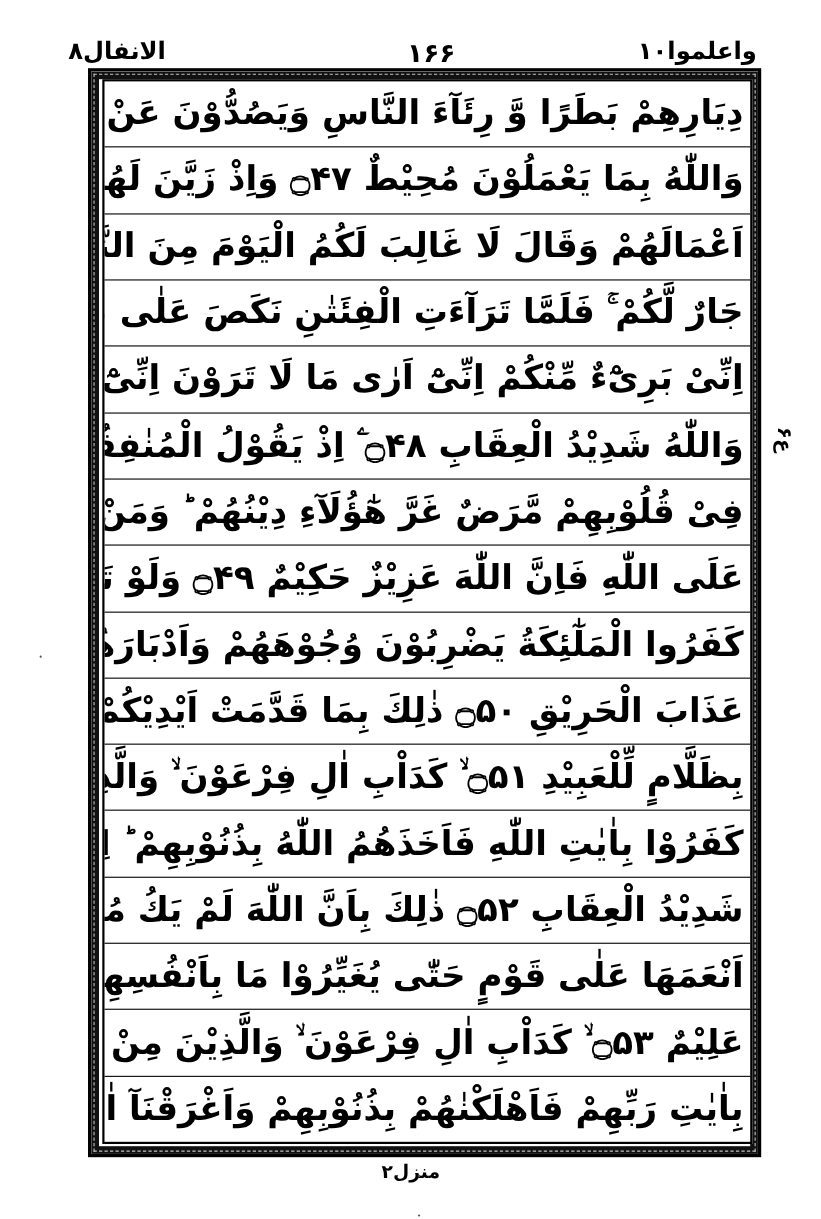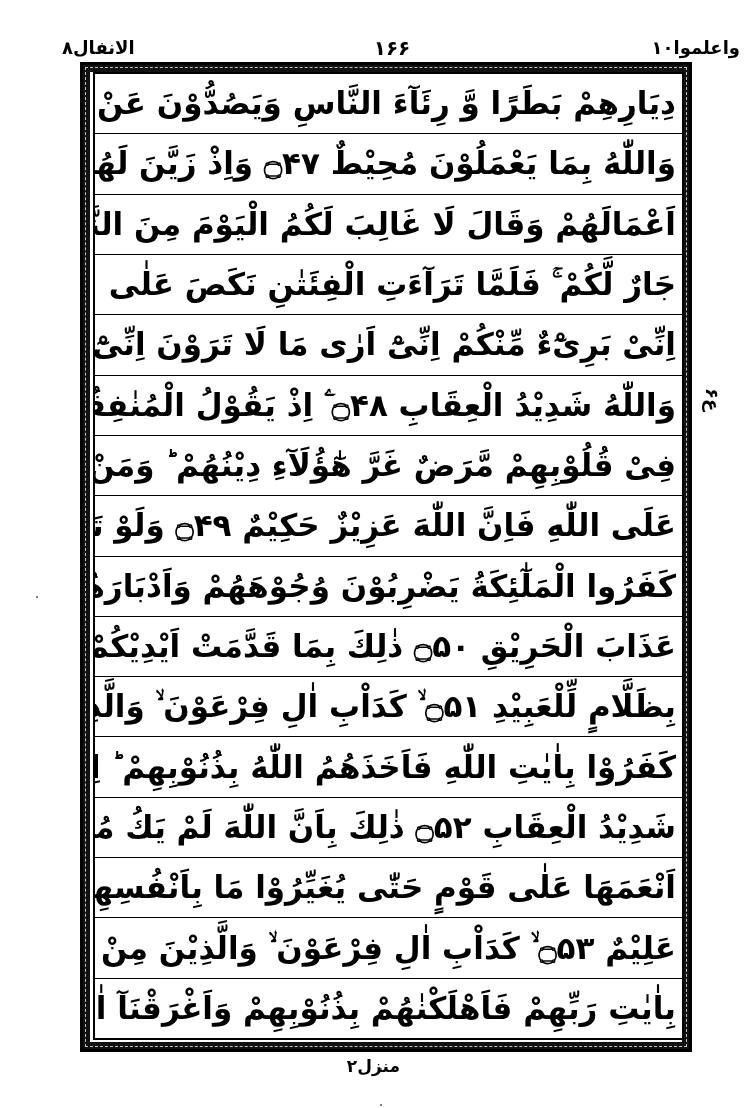--- a/index.html
+++ b/index.html
@@ -1,20 +1,20 @@
 <!DOCTYPE html>
 <html><head>
 <meta charset="utf-8">
 <style>
   html, body { margin:0; padding:0; background:#ffffff; }
   body { width:746px; height:1108px; position:relative; overflow:hidden; font-family:"DejaVu Sans", sans-serif; color:#000; }
-  .hdr { position:absolute; top:36px; font-weight:bold; font-size:18px; line-height:24px; direction:rtl; }
+  .hdr { position:absolute; top:36px; font-weight:bold; font-size:22px; line-height:24px; direction:rtl; }
   .hdr-left { left:62px; }
-  .hdr-center { left:352px; width:80px; text-align:center; font-size:20px; }
-  .hdr-right { left:648px; width:92px; text-align:right; }
+  .hdr-center { left:352px; width:80px; text-align:center; font-size:24px; }
+  .hdr-right { left:596px; width:92px; text-align:right; }
   .frame-outer { position:absolute; left:80px; top:62px; width:612px; height:990px; box-sizing:border-box; border:3px solid #000; background:#fff; }
   .frame-band { position:absolute; left:83px; top:65px; width:606px; height:984px; box-sizing:border-box;
     border:7px solid #111;
     background:#fff; }
   .frame-band::before { content:""; position:absolute; inset:-5px; border:1px dashed #fff; opacity:.75; pointer-events:none; }
   .frame-inner { position:absolute; left:93px; top:72px; width:591px; height:968px; box-sizing:border-box; border:2px solid #000; background:#fff; }
   .lines { position:absolute; left:0; top:0; width:100%; height:100%; display:flex; flex-direction:column; }
   .line { flex:1 1 0; border-bottom:1.5px solid #000; box-sizing:border-box; display:flex; align-items:center; justify-content:center; overflow:hidden; padding:0 6px; }
   .line:last-child { border-bottom:none; }
   .line span { direction:rtl; unicode-bidi:plaintext; font-family:"DejaVu Sans", sans-serif; font-weight:bold; font-size:31px; white-space:nowrap; letter-spacing:0px; text-align:justify; text-align-last:justify; display:block; width:100%; line-height:1; }

